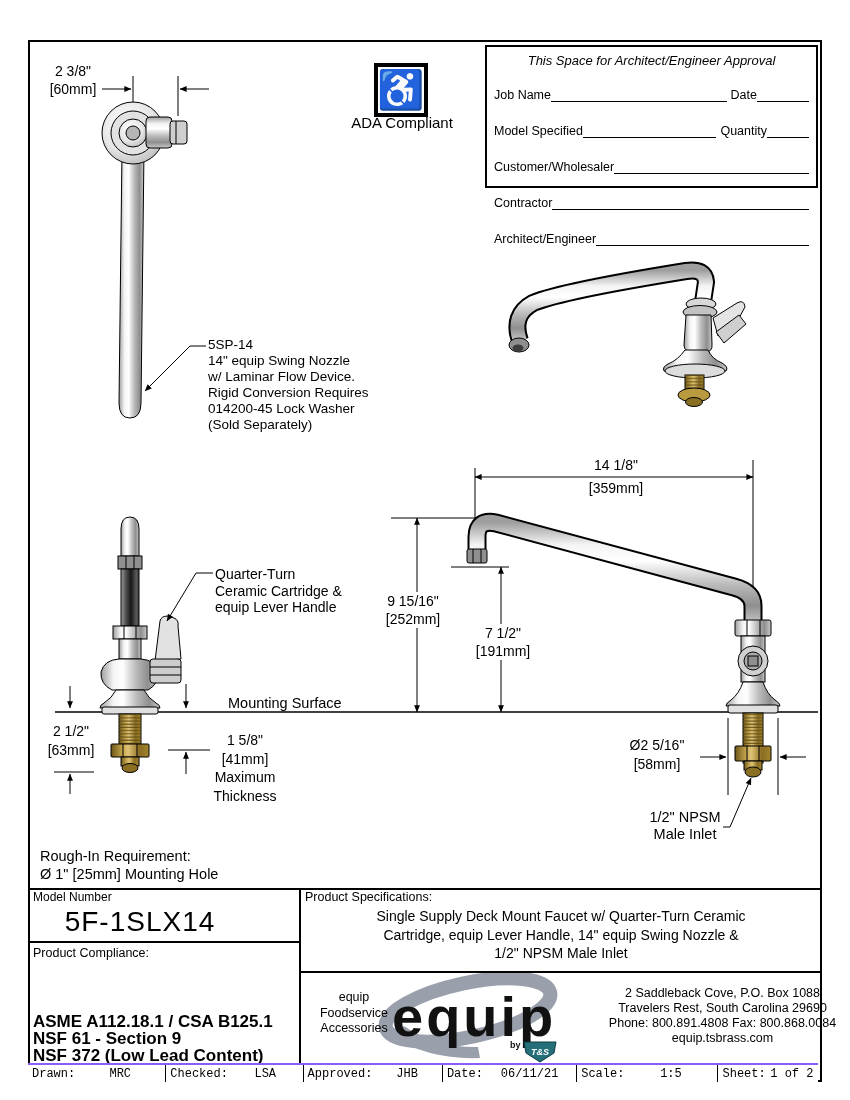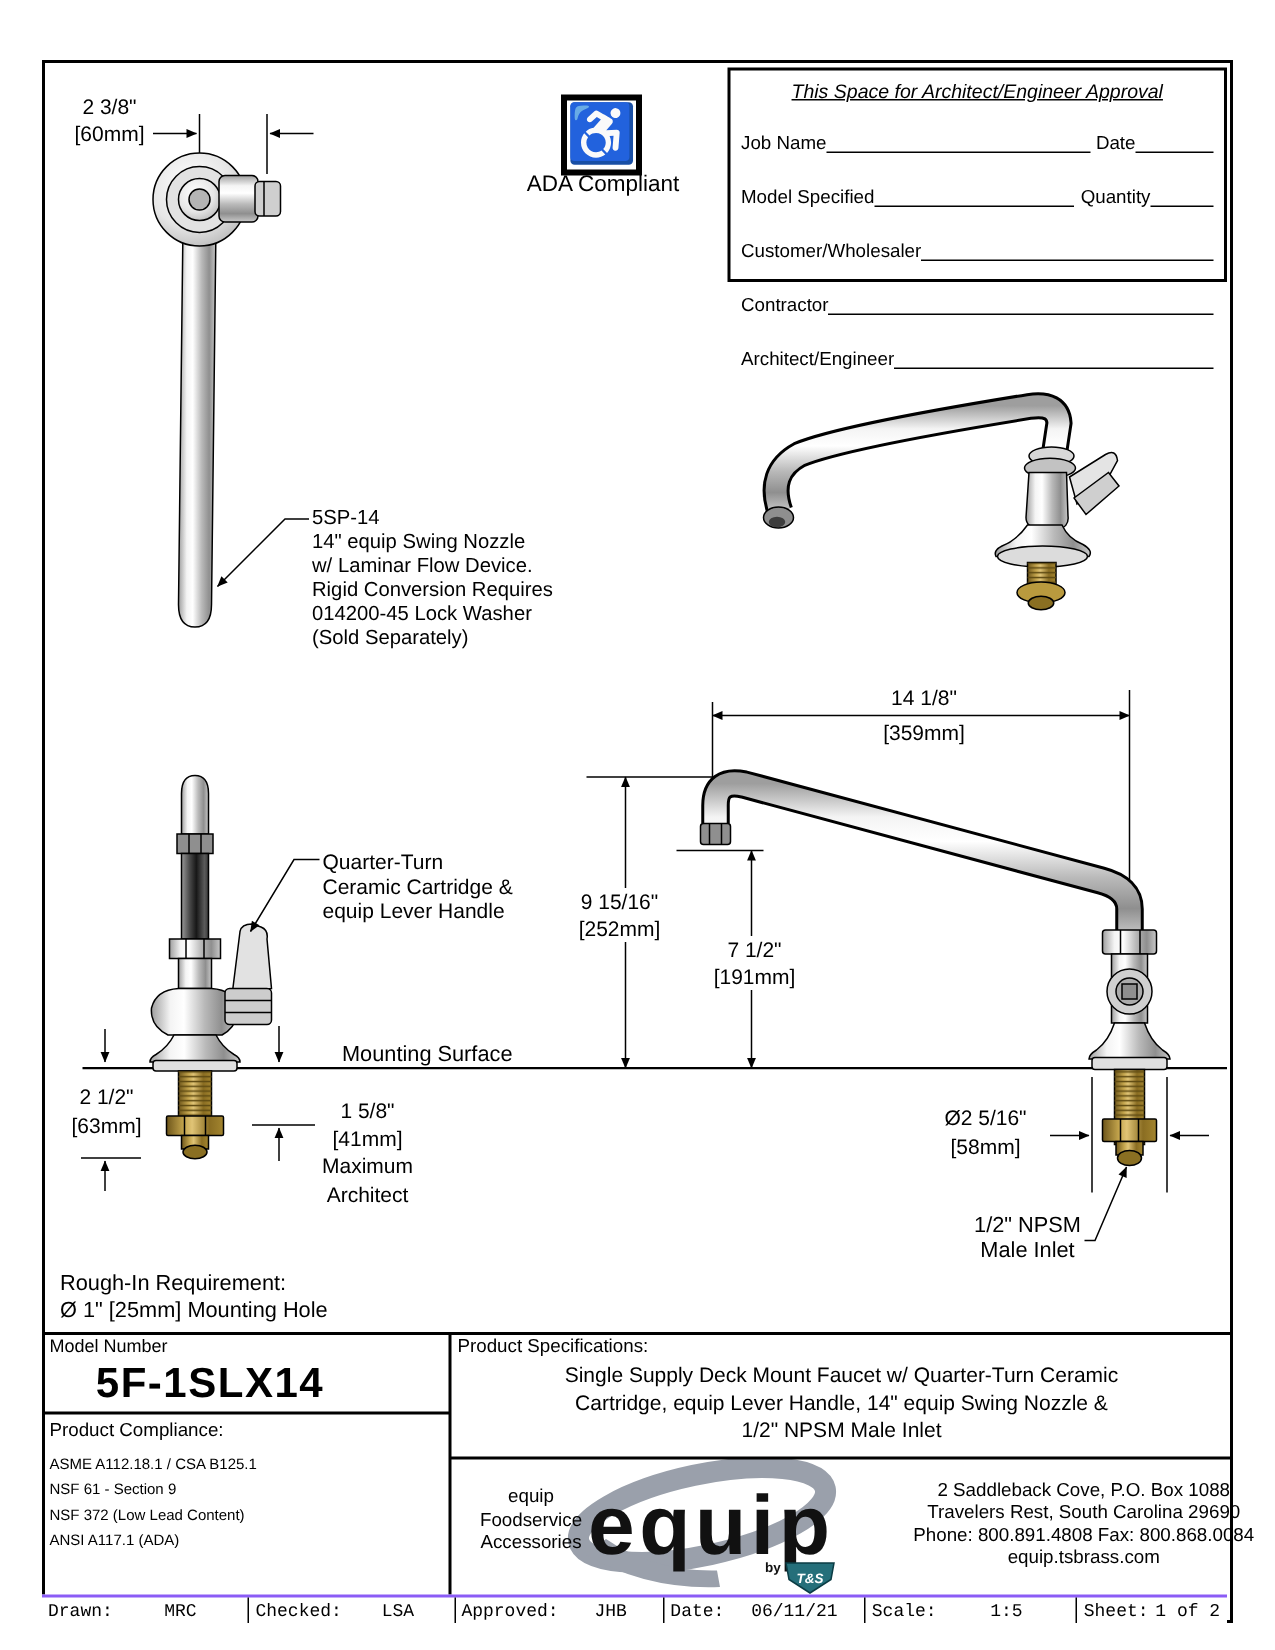--- a/index.html
+++ b/index.html
@@ -13,34 +13,34 @@
   .dim.nobg{background:transparent;}
   .co{font-size:13.5px;line-height:16px;white-space:nowrap;}
   
   #ada-box{left:374px;top:63px;width:54px;height:54px;border:4px solid #000;
            display:flex;align-items:center;justify-content:center;box-sizing:border-box;}
   #ada-box span{font-size:38px;line-height:1;}
   #ada-label{left:324px;top:114px;width:156px;text-align:center;font-weight:normal;font-size:15px;}
   
   #approval{left:485px;top:45px;width:333px;height:143px;border:2px solid #000;
             box-sizing:border-box;font-size:12.5px;}
-  #approval .ttl{text-align:center;font-style:italic;text-decoration:underline;
+  #approval .ttl{text-align:center;font-style:italic;
                  font-size:13px;margin-top:6px;}
   .ap-row{display:flex;align-items:flex-end;margin:11px 7px;height:23px;padding-bottom:2px;}
   .ap-row span{white-space:nowrap;}
   .ap-line{flex:1;border-bottom:1px solid #000;height:14px;}
   .ap-line.short-date{flex:0 0 52px;}
   .ap-line.short-qty{flex:0 0 42px;}
   .ap-lbl2{margin-left:4px;}
   
   .tbl-line{background:#000;z-index:2;}
   #model-label{left:33px;top:890px;font-size:12px;}
-  #model-number{left:28px;top:906px;width:224px;text-align:center;font-size:28px;letter-spacing:1px;font-weight:bold;}
+  #model-number{left:28px;top:906px;width:224px;text-align:center;font-size:28px;letter-spacing:1px;}
   #compliance-label{left:33px;top:946px;font-size:12.5px;}
-  #compliance{left:33px;top:968px;font-size:10px;line-height:17px;}
+  #compliance{left:33px;top:1013px;font-size:17px;line-height:17px;font-weight:bold;}
   #spec-label{left:305px;top:890px;font-size:12.5px;}
   #spec{left:300px;top:907px;width:522px;text-align:center;font-size:14px;line-height:18.5px;}
   #brand-small{left:310px;top:990px;width:88px;text-align:center;font-size:12.5px;line-height:15.5px;}
   #address{left:600px;top:986px;width:245px;text-align:center;font-size:12.5px;line-height:15px;}
   
   #footer{left:28px;top:1063px;width:790px;height:17px;border-top:2px solid #8b5cf6;
           display:flex;z-index:2;font-size:12px;box-sizing:content-box;background:#fff;font-family:Liberation Mono, monospace;}
   .f-cell{display:flex;align-items:center;padding-left:4px;border-right:1.5px solid #000;box-sizing:border-box;}
   .f-cell:last-child{border-right:none;}
   .f-val{flex:1;text-align:center;}
@@ -288,21 +288,21 @@
 
   <div class="txt dim nobg" style="left:36px;top:722px;width:68px;line-height:19px;">
     <div>2 1/2"</div>
     <div>[63mm]</div>
   </div>
 
   <div class="txt dim nobg" style="left:203px;top:731px;width:82px;line-height:18.5px;">
     <div>1 5/8"</div>
     <div>[41mm]</div>
     <div>Maximum</div>
-    <div>Architect</div>
+    <div>Thickness</div>
   </div>
 
   <div class="txt dim nobg" style="left:618px;top:736px;width:76px;line-height:19px;">
     <div>Ø2 5/16"</div>
     <div>[58mm]</div>
   </div>
 
   <div class="txt dim nobg" style="left:645px;top:809px;width:78px;font-size:14.5px;line-height:17px;">
     <div>1/2" NPSM</div>
     <div>Male Inlet</div>

